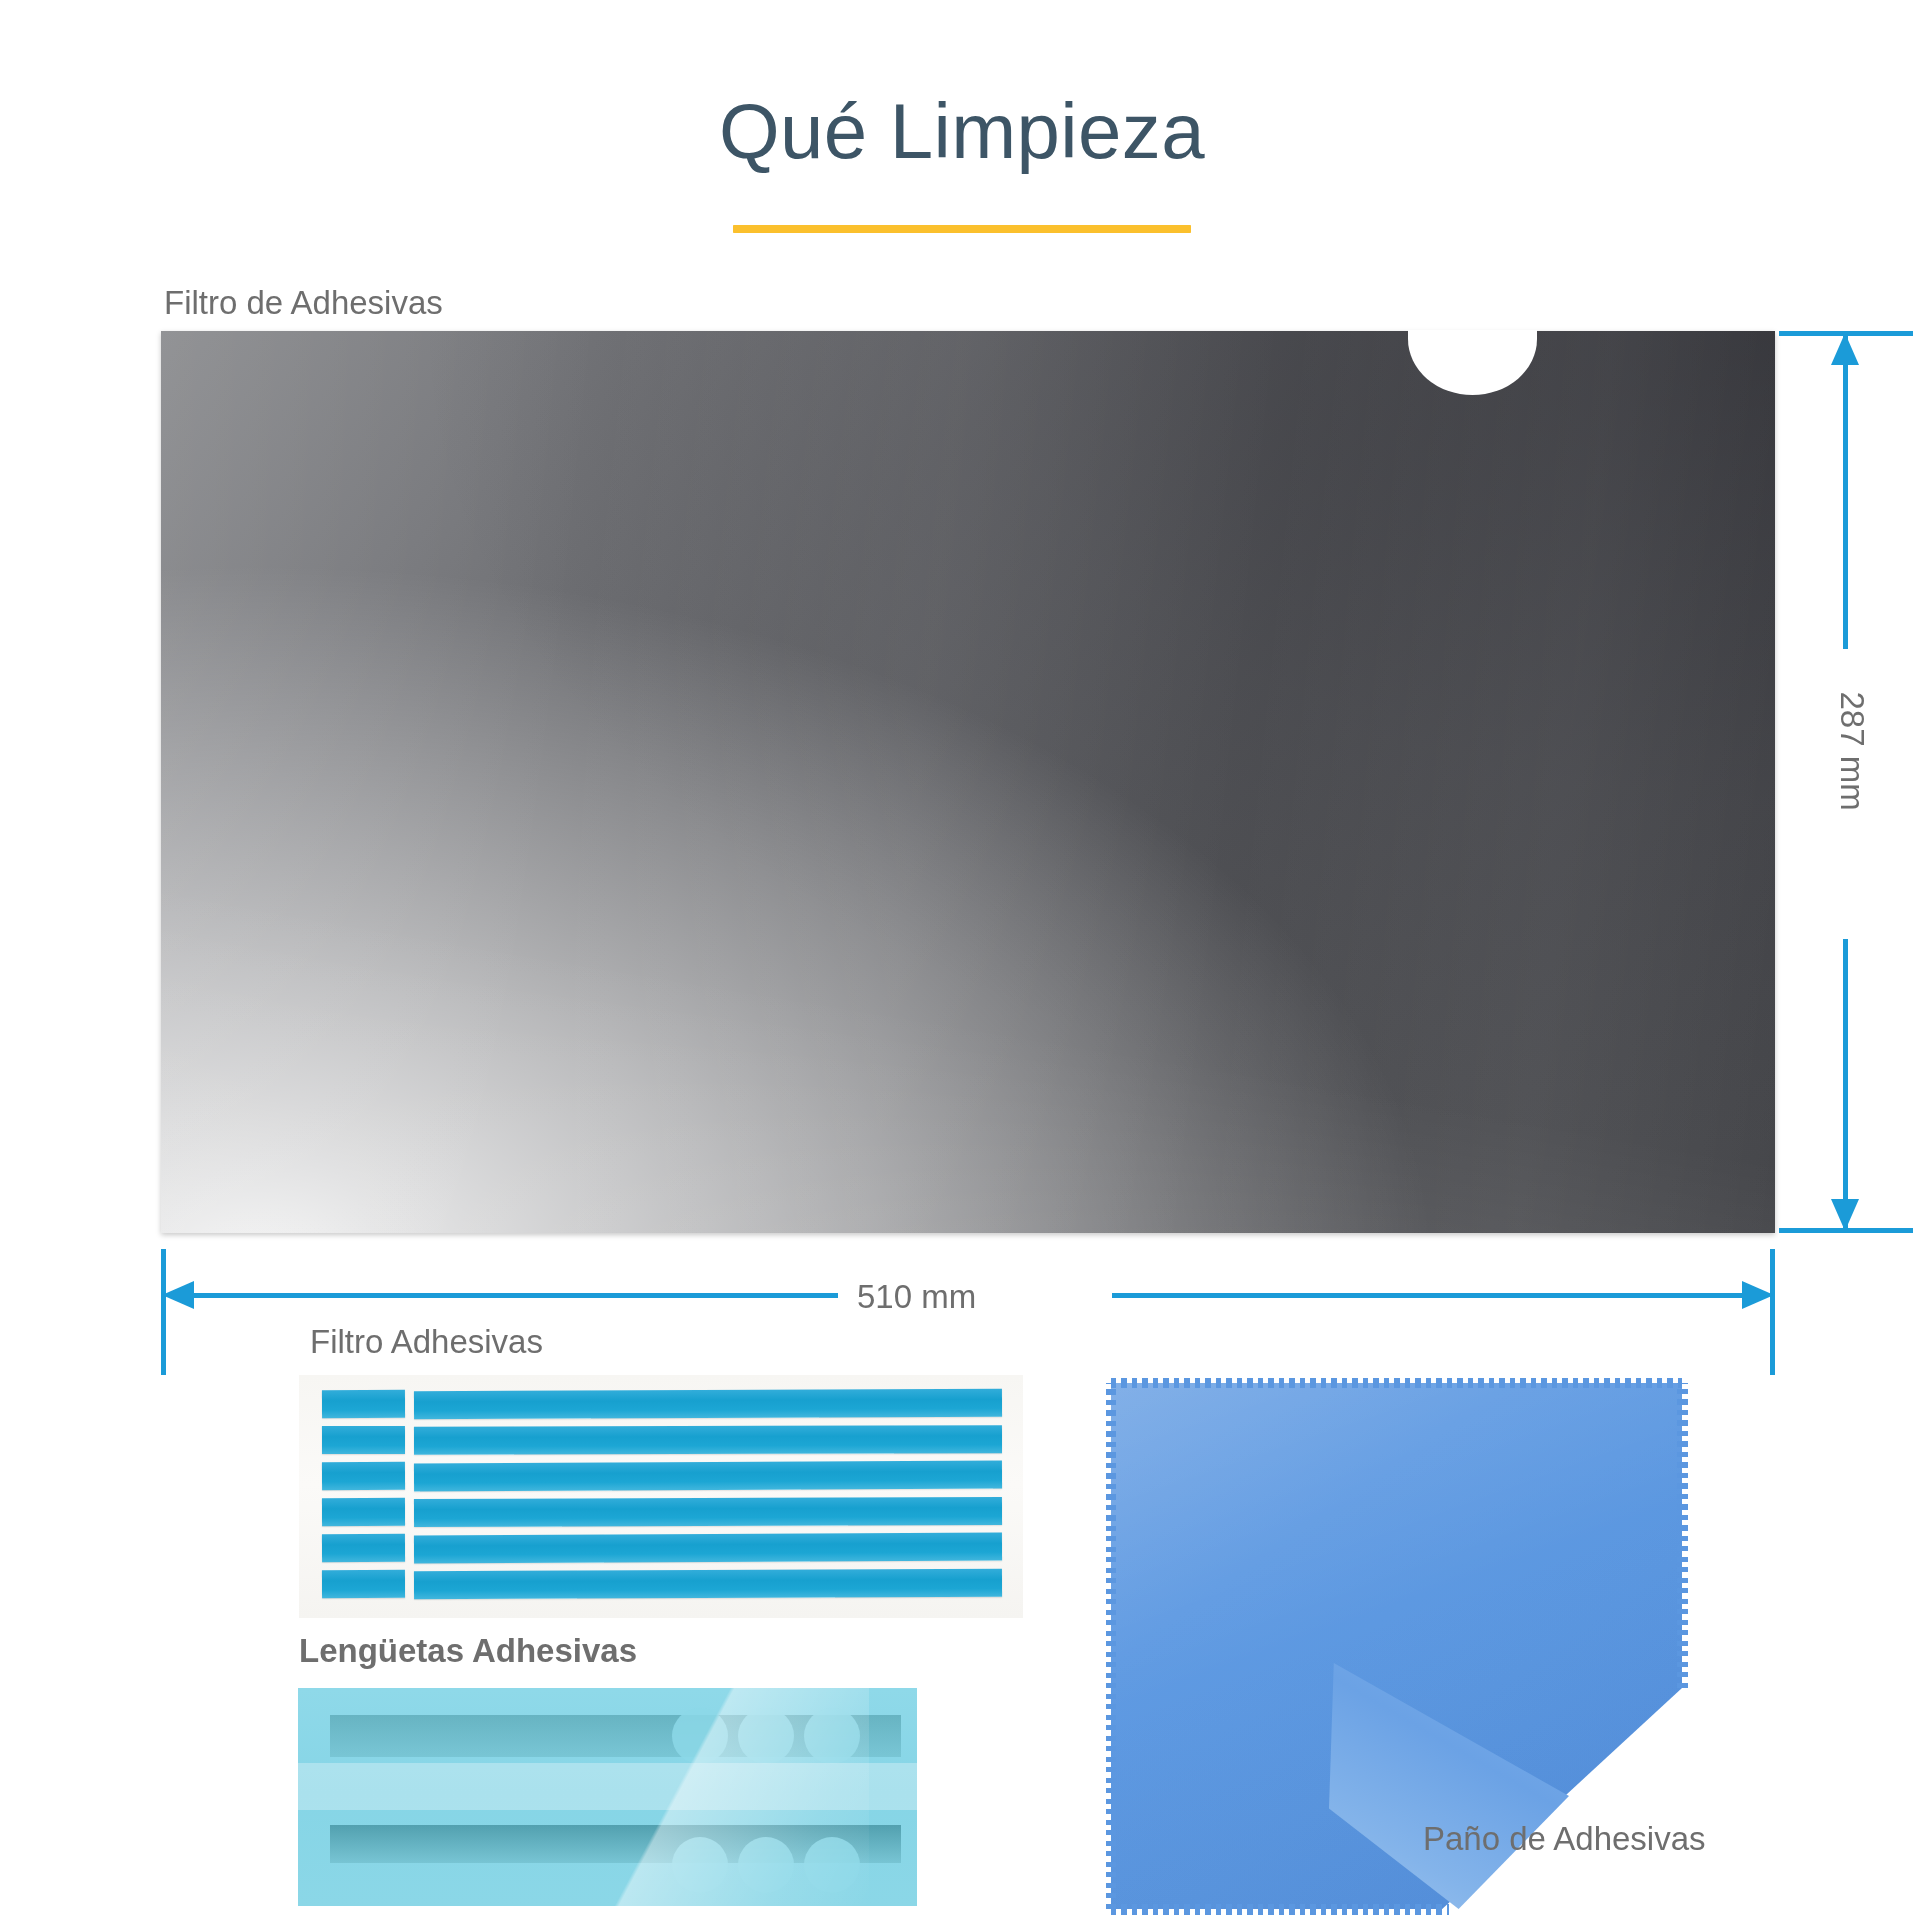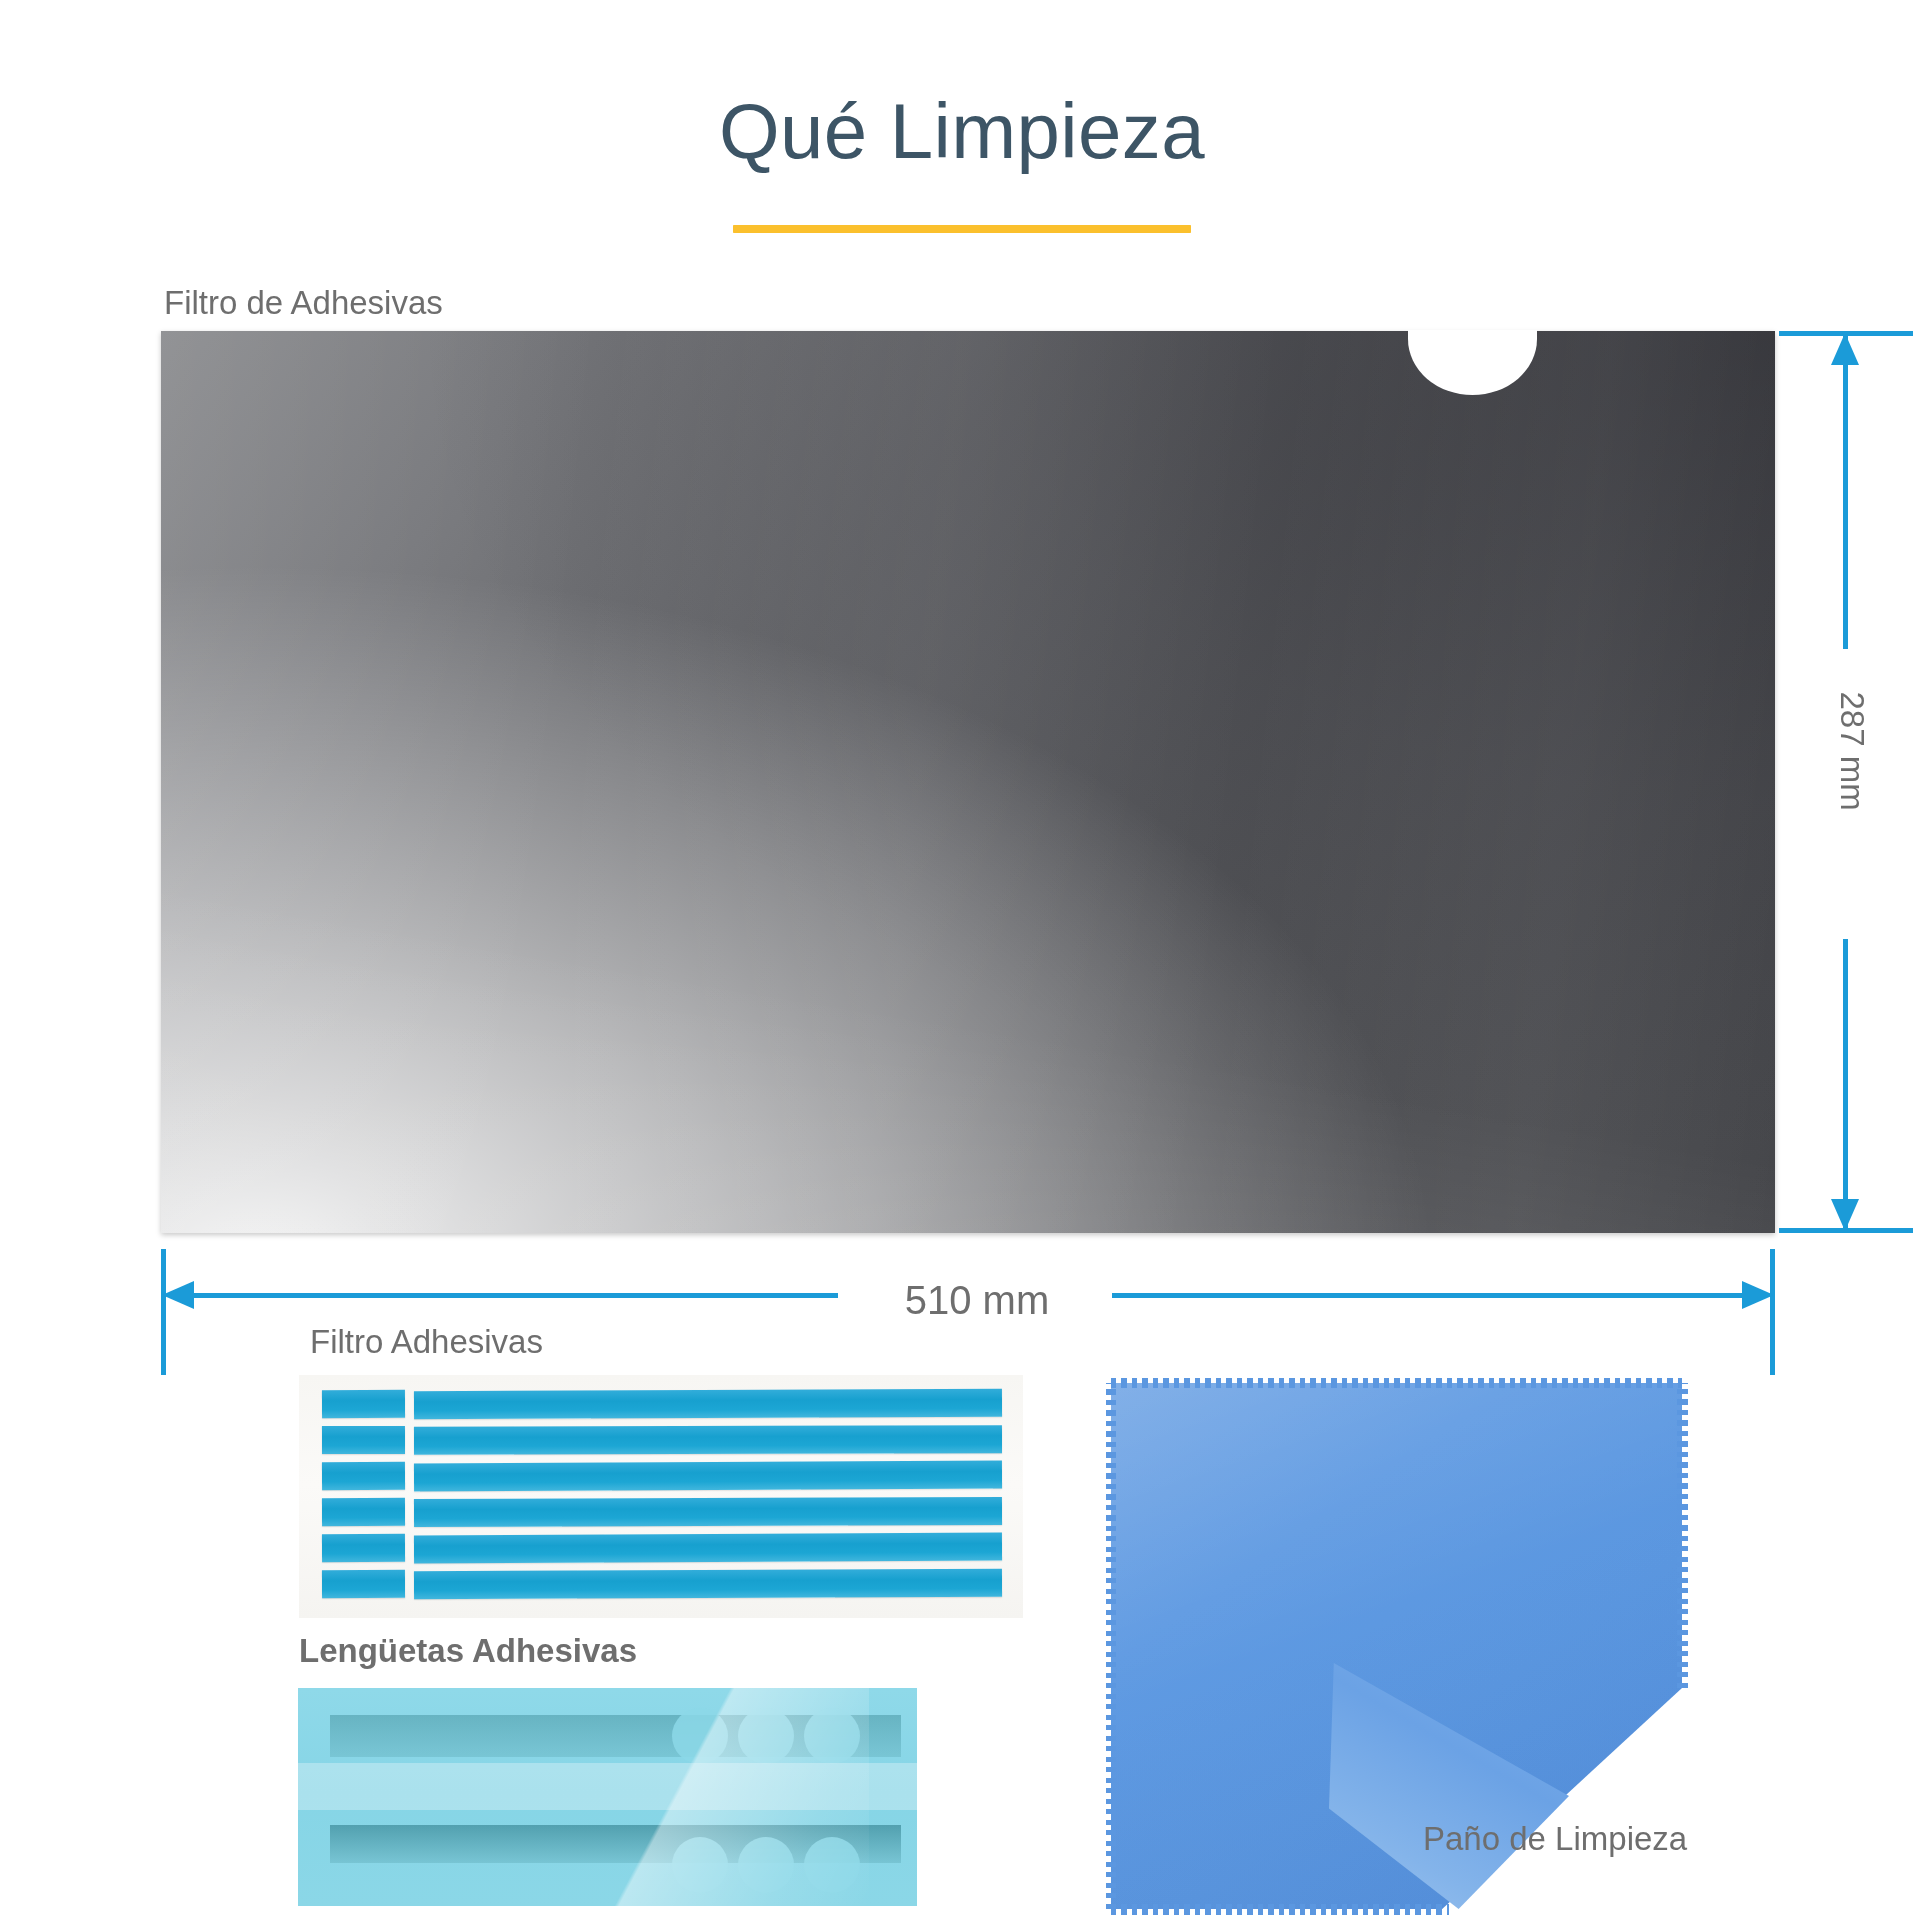--- a/index.html
+++ b/index.html
@@ -142,23 +142,23 @@
     width: 0; height: 0;
     border-top: 14.3px solid transparent;
     border-bottom: 14.3px solid transparent;
     border-left: 32px solid #1b9bd8;
   }
   #dim-h-text {
     position: absolute;
     left: 857px;
     top: 1278px;
     width: 240px;
-    text-align: center;
+    text-align: left;
     color: #6e6e6e;
-    font-size: 40px;
+    font-size: 33px;
     white-space: nowrap;
   }
 
   
   #strips-sheet {
     position: absolute;
     left: 299px;
     top: 1375px;
     width: 724px;
     height: 243px;
@@ -349,14 +349,14 @@
 <div id="cloth-wrap">
   <div id="cloth-body"></div>
   <div id="cloth-shade"></div>
   <div id="cloth-fold"></div>
   <div id="pink-top" class="pink-edge"></div>
   <div id="pink-left" class="pink-edge"></div>
   <div id="pink-bottom" class="pink-edge"></div>
   <div id="pink-right" class="pink-edge"></div>
 </div>
 
-<div id="label-cloth" class="section-label">Paño de Limpieza</div>
+<div id="label-cloth" class="section-label">Paño de Adhesivas</div>
 
 
 </body></html>

